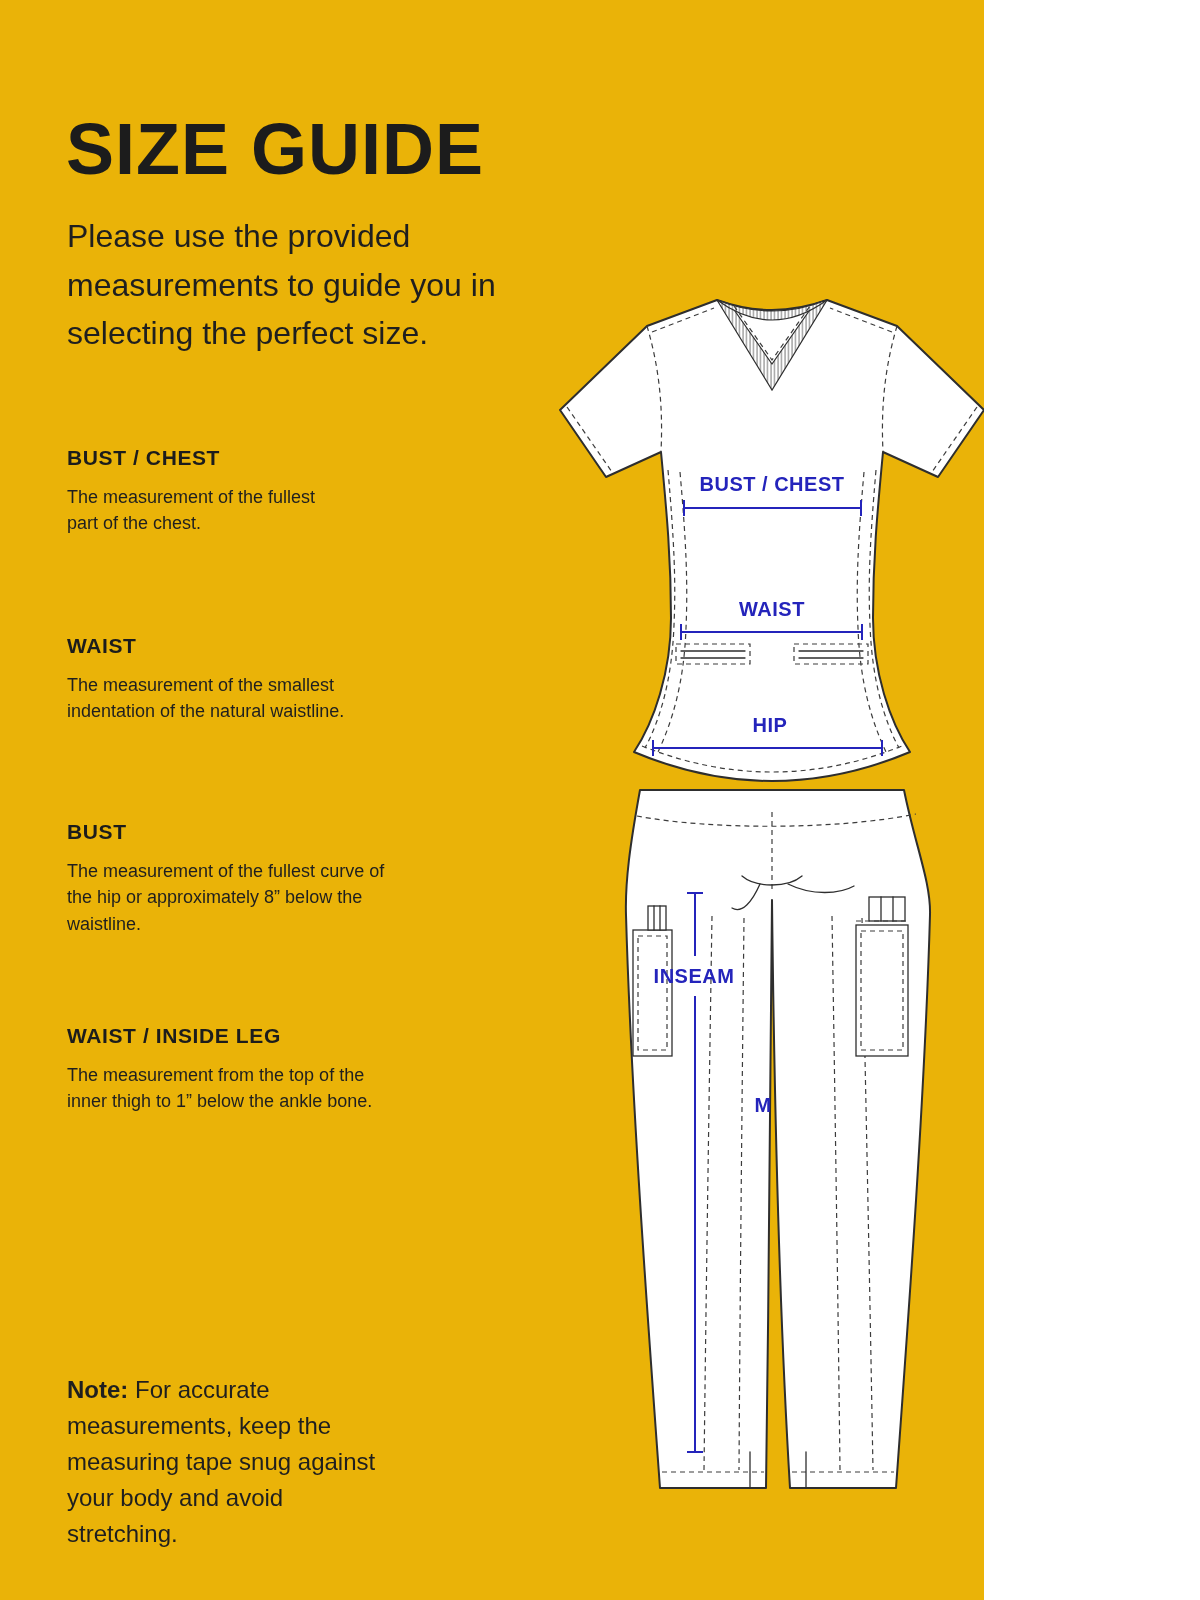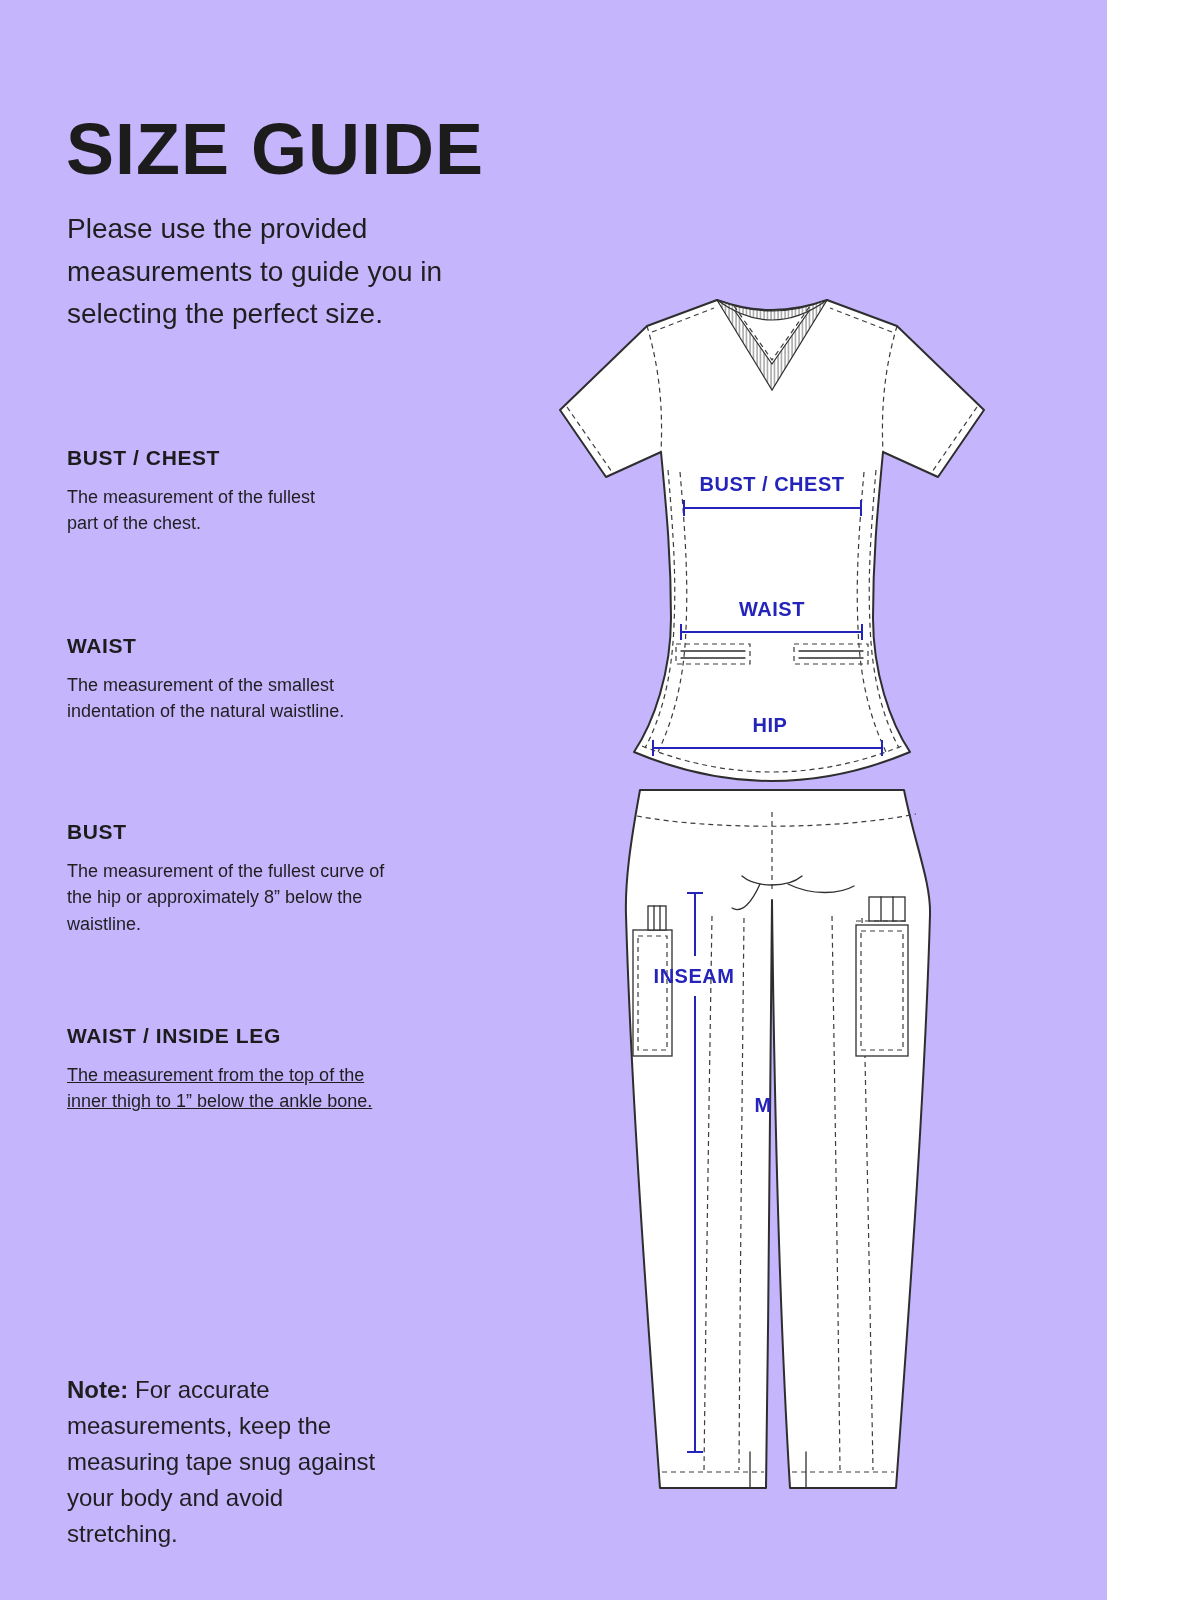--- a/index.html
+++ b/index.html
@@ -1,27 +1,27 @@
 <!DOCTYPE html>
 <html><head>
 <meta charset="utf-8">
 <style>
   html,body{margin:0;padding:0;background:#ffffff;}
-  #page{position:relative;width:1107px;height:1600px;background:#c4b5fd;overflow:hidden;
+  #page{position:relative;width:984px;height:1600px;background:#eab308;overflow:hidden;
         font-family:"Liberation Sans",sans-serif;color:#1f1f1f;}
   .abs{position:absolute;}
   #title{left:66px;top:62px;font-size:72px;font-weight:700;letter-spacing:1px;line-height:1.1;color:#1c1c1c;}
-  #intro{left:67px;top:180px;width:445px;font-size:28px;line-height:1.52;}
+  #intro{left:67px;top:180px;width:445px;font-size:32px;line-height:1.52;}
   .section{position:absolute;left:67px;}
   .sec-h{margin:0;font-size:21px;font-weight:700;letter-spacing:.6px;color:#1c1c1c;}
   .sec-b{margin:14px 0 0 0;font-size:18px;line-height:1.47;}
   #sec-bust{top:446px;}   #sec-bust .sec-b{width:280px;}
   #sec-waist{top:634px;}  #sec-waist .sec-b{width:295px;}
   #sec-hips{top:820px;}   #sec-hips .sec-b{width:335px;}
-  #sec-inseam{top:1024px;}#sec-inseam .sec-b{width:325px;text-decoration:underline;}
+  #sec-inseam{top:1024px;}#sec-inseam .sec-b{width:325px;}
   #note{left:67px;top:1372px;width:320px;font-size:24px;line-height:1.5;margin:0;}
   #note b{font-weight:700;}
   .edge-mark{position:absolute;background:#141414;}
 
   
   #drawing{position:absolute;left:530px;top:280px;}
   .outline{fill:#ffffff;stroke:#2e2e2e;stroke-width:2;stroke-linejoin:round;}
   .thin{fill:none;stroke:#2e2e2e;stroke-width:1.3;stroke-linecap:round;}
   .thinr{fill:#ffffff;stroke:#2e2e2e;stroke-width:1.3;}
   .dash{fill:none;stroke:#3c3c3c;stroke-width:1.2;stroke-dasharray:5 4;}

